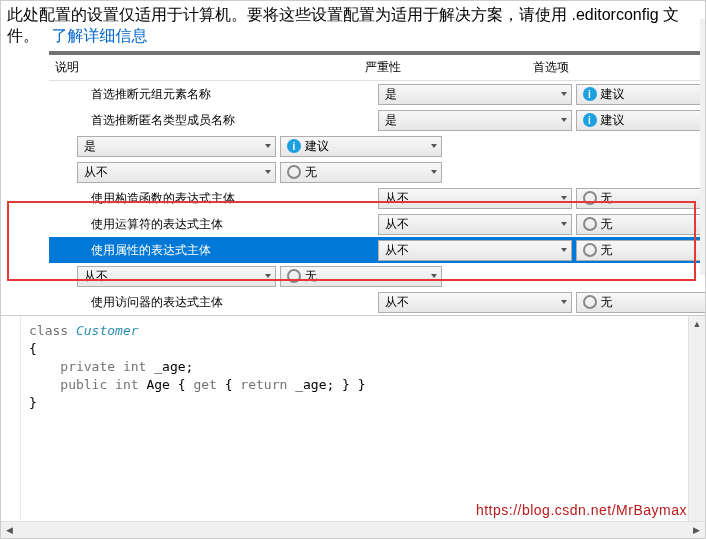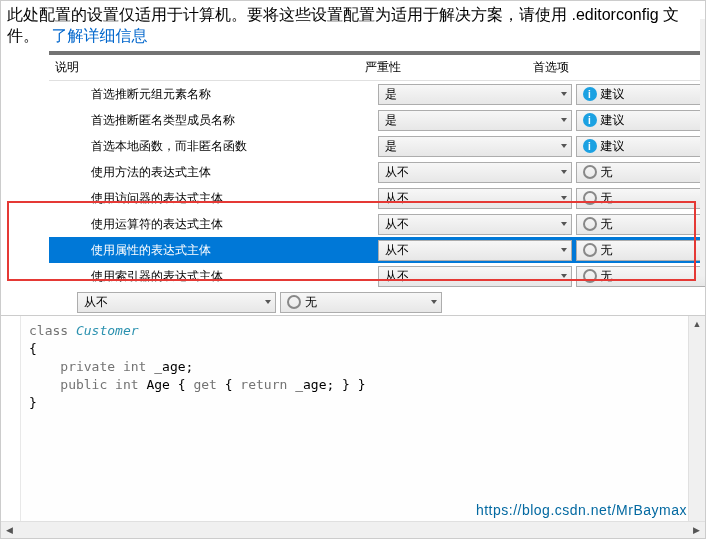--- a/index.html
+++ b/index.html
@@ -28,21 +28,21 @@
 .code-area { border-top: 1px solid #ccc; height: 240px; position: relative; display:flex; }
 .code-gutter { width: 20px; background: #fff; border-right: 1px solid #e8e8e8; }
 .code-text { padding: 6px 8px; font-family: Consolas, monospace; font-size: 13px; line-height: 18px; white-space: pre; flex:1; background:#fefefe; overflow:hidden; }
 .kw { color: #737373; }
 .type { color: #2b91af; font-style: italic; }
 .code-scroll-v { width: 17px; background: #f0f0f0; border-left:1px solid #e0e0e0; position:relative;}
 .code-scroll-v .arrow { height:17px; text-align:center; font-size:9px; color:#555; line-height:17px;}
 .code-scroll-h { height: 17px; background: #f0f0f0; border-top:1px solid #e0e0e0; position:absolute; bottom:0; left:0; right:0; display:flex;}
 .code-scroll-h .arrow { width:17px; text-align:center; font-size:9px; color:#555; line-height:17px;}
 .code-scroll-h .track { flex:1;}
-.watermark { position: absolute; right: 18px; bottom: 20px; font-size: 14px; color: #0369a1; font-family: sans-serif; letter-spacing: 0.5px; pointer-events:none;}
+.watermark { position: absolute; right: 18px; bottom: 20px; font-size: 14px; color: #b91c1c; font-family: sans-serif; letter-spacing: 0.5px; pointer-events:none;}
 .top-scroll-right-narrow{position:absolute;right:0;top:18px;width:5px;height:256px;background:#f0f0f0;}
 </style>
 </head>
 <body>
 
 <div class="banner">
   <span>此处配置的设置仅适用于计算机。要将这些设置配置为适用于解决方案，请使用 .editorconfig 文件。</span>
   <a href="#">了解详细信息</a>
 </div>
 
@@ -71,45 +71,43 @@
           <span>是</span>
           <span class="chev"></span>
         </div>
         <div class="dropdown dd-sev">
           <span class="sev-icon sev-info">i</span>
           <span>建议</span>
           <span class="chev"></span>
         </div>
       </div>
       <div class="row">
-        <div class="cell-desc indent2">首选本地函数，而非匿名函数</div>
         <div class="dropdown dd-pref">
           <span>是</span>
           <span class="chev"></span>
         </div>
         <div class="dropdown dd-sev">
           <span class="sev-icon sev-info">i</span>
           <span>建议</span>
           <span class="chev"></span>
         </div>
       </div>
       <div class="row">
-        <div class="cell-desc indent2">使用方法的表达式主体</div>
         <div class="dropdown dd-pref">
           <span>从不</span>
           <span class="chev"></span>
         </div>
         <div class="dropdown dd-sev">
           <span class="sev-icon sev-none"></span>
           <span>无</span>
           <span class="chev"></span>
         </div>
       </div>
       <div class="row">
-        <div class="cell-desc indent2">使用访问器的表达式主体</div>
+        <div class="cell-desc indent2">使用构造函数的表达式主体</div>
         <div class="dropdown dd-pref">
           <span>从不</span>
           <span class="chev"></span>
         </div>
         <div class="dropdown dd-sev">
           <span class="sev-icon sev-none"></span>
           <span>无</span>
           <span class="chev"></span>
         </div>
       </div>
@@ -131,32 +129,32 @@
           <span>从不</span>
           <span class="chev"></span>
         </div>
         <div class="dropdown dd-sev">
           <span class="sev-icon sev-none"></span>
           <span>无</span>
           <span class="chev"></span>
         </div>
       </div>
       <div class="row">
-        <div class="cell-desc indent2">使用索引器的表达式主体</div>
         <div class="dropdown dd-pref">
           <span>从不</span>
           <span class="chev"></span>
         </div>
         <div class="dropdown dd-sev">
           <span class="sev-icon sev-none"></span>
           <span>无</span>
           <span class="chev"></span>
         </div>
       </div>
       <div class="row">
+        <div class="cell-desc indent2">使用访问器的表达式主体</div>
         <div class="dropdown dd-pref">
           <span>从不</span>
           <span class="chev"></span>
         </div>
         <div class="dropdown dd-sev">
           <span class="sev-icon sev-none"></span>
           <span>无</span>
           <span class="chev"></span>
         </div>
       </div>

